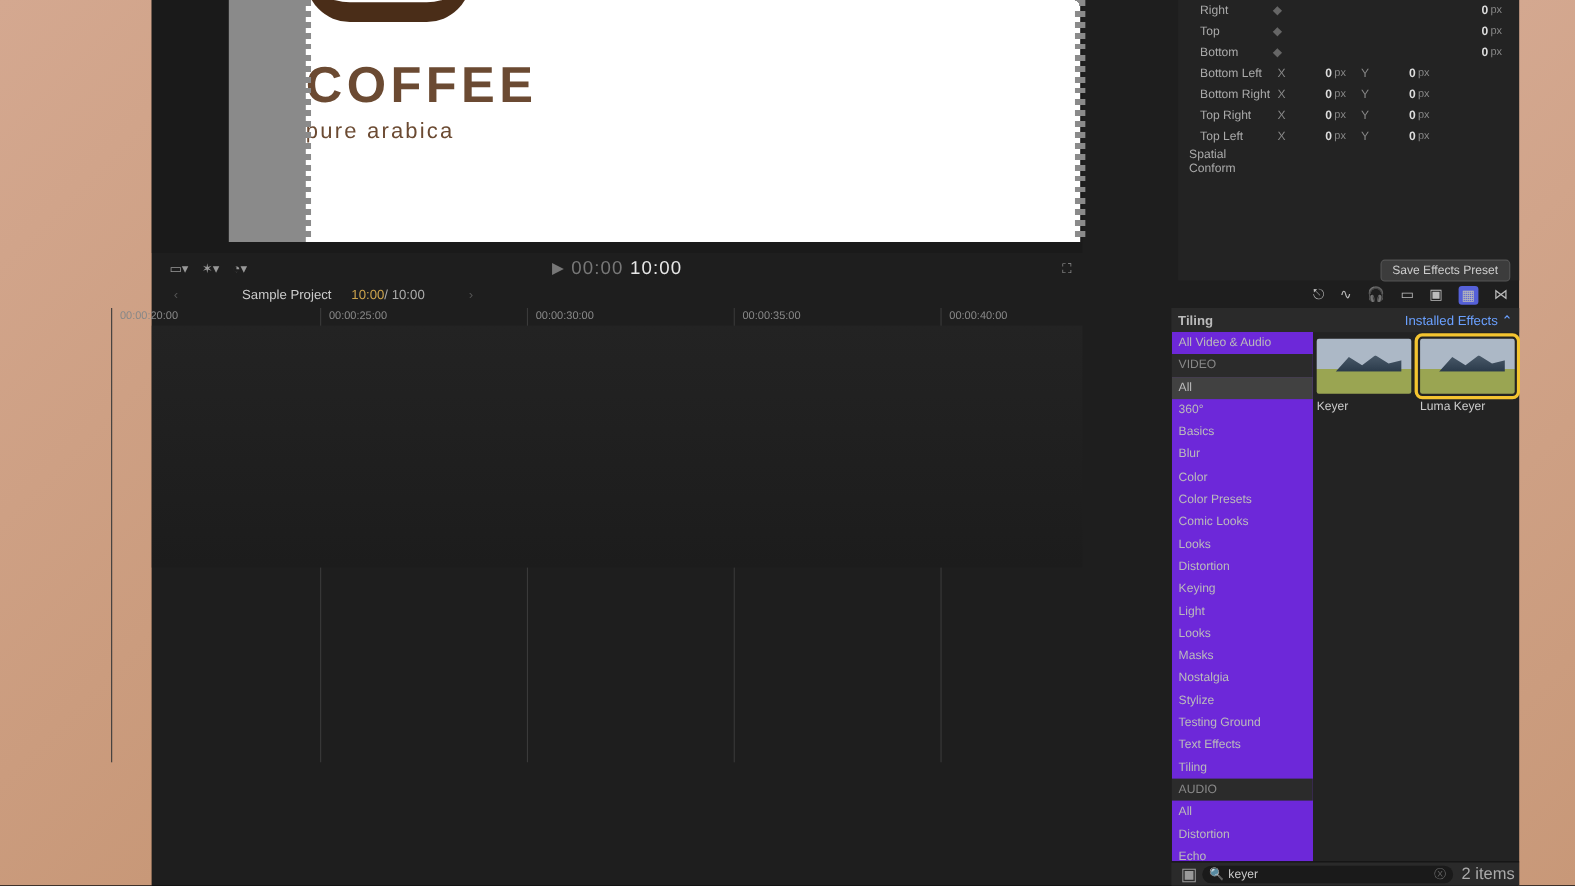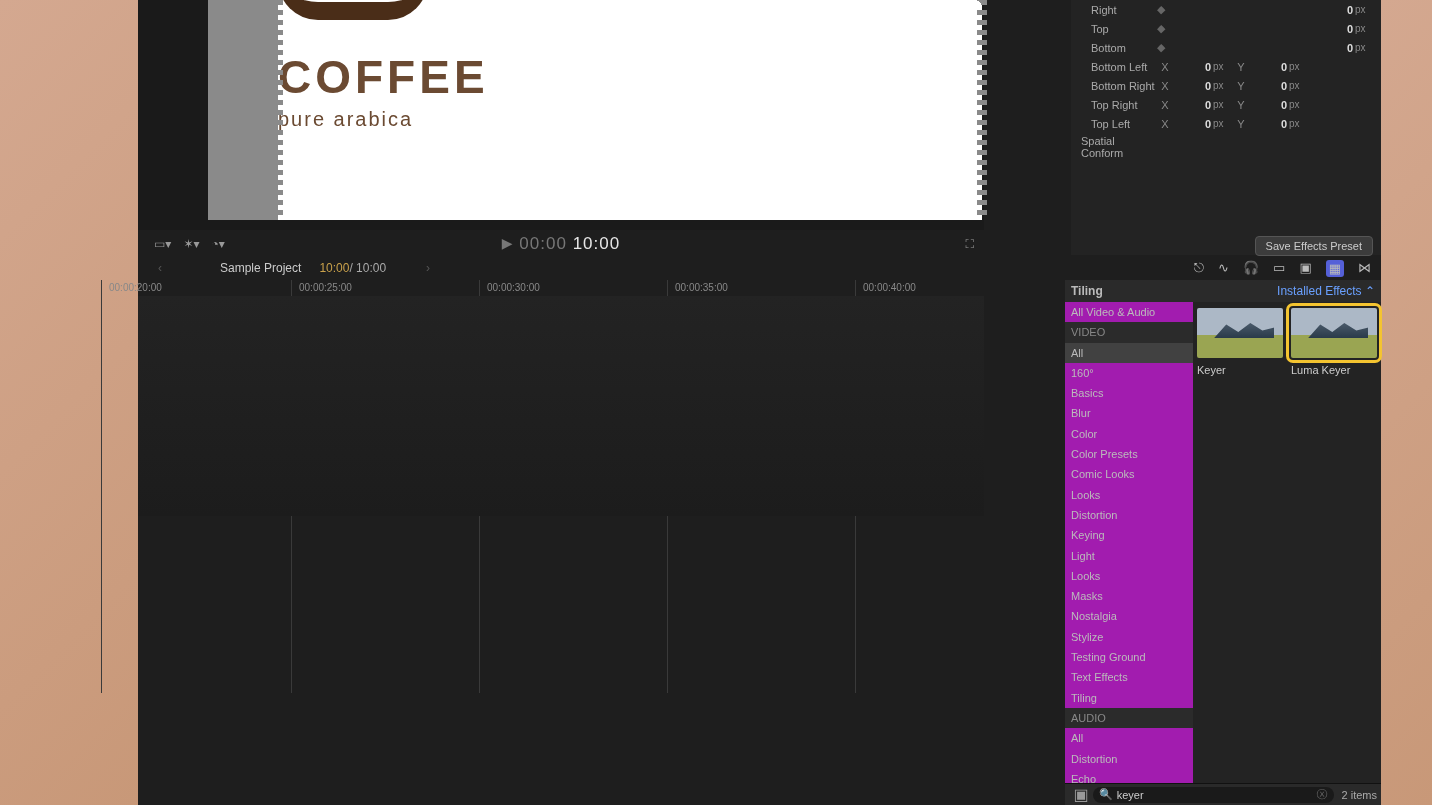--- a/index.html
+++ b/index.html
@@ -48,36 +48,36 @@
   .timeline-header .tools .active { background:#5560d8; border-radius:3px; padding:1px 3px;}
   .ruler { position:absolute; left:16px; top:280px; width:846px; height:16px; color:#888; font-size:10px;}
   .ruler span { position:absolute; top:2px;}
   .ruler span::before { content:""; position:absolute; left:-8px; top:-2px; bottom:-400px; width:1px; background:#3a3a3a;}
   .timeline-body { position:absolute; left:0; top:296px; width:846px; height:220px; background:linear-gradient(#232323,#1c1c1c);}
   .effects-panel { position:absolute; right:0; top:280px; width:316px; bottom:0; background:#232323; display:flex; flex-direction:column;}
   .fx-head { display:flex; align-items:center; height:22px; font-size:12px; color:#bbb; padding:0 6px; background:#2a2a2a;}
   .fx-head .ttl { font-weight:600; flex:1;}
   .fx-head .inst { color:#6aa0ff;}
   .fx-body { display:flex; flex:1; min-height:0;}
-  .fx-cats { width:128px; overflow:auto; background:#a21caf;}
+  .fx-cats { width:128px; overflow:auto; background:#6d28d9;}
   .fx-cats .cat { font-size:11px; color:#bbb; padding:3px 6px; line-height:1.3; cursor:default;}
   .fx-cats .cat.hdr { color:#888; background:#2b2b2b;}
   .fx-cats .cat.sel { background:#414141;}
   .fx-grid { flex:1; padding:6px 4px; display:flex; gap:8px; align-content:flex-start; flex-wrap:wrap;}
   .fx-item { width:86px;}
   .fx-thumb { width:86px; height:50px; background:linear-gradient(#acb8c6 0 55%, #9aa552 55% 100%); border-radius:2px; position:relative;}
   .fx-thumb::after{content:""; position:absolute; left:20%; right:10%; top:30%; height:30%; background:linear-gradient(#4a5a6a,#2a3a4a); clip-path:polygon(0 100%,20% 10%,40% 60%,60% 0,80% 50%,100% 30%,100% 100%);}
   .fx-item.sel .fx-thumb { outline:3px solid #f4c430; outline-offset:2px;}
   .fx-item .lbl { font-size:11px; color:#ccc; margin-top:6px;}
   .fx-search { height:22px; display:flex; align-items:center; padding:0 4px; background:#2a2a2a; border-top:1px solid #111;}
   .fx-search .browse { width:24px; color:#999; text-align:center;}
   .fx-search .field { flex:1; background:#1a1a1a; border-radius:10px; height:16px; display:flex; align-items:center; padding:0 6px; color:#ccc; font-size:11px;}
   .fx-search .field .mag { margin-right:4px; color:#888;}
   .fx-search .field .clear { margin-left:auto; color:#666;}
-  .fx-search .count { font-size:11px; color:#aaa; margin-left:8px;}
+  .fx-search .count { font-size:15px; color:#aaa; margin-left:8px;}
 </style>
 </head>
 <body>
 
 <div class="bg-left"></div>
 <div class="bg-right"></div>
 
 <div class="app">
 
   <div class="viewer">
@@ -200,21 +200,21 @@
   <div class="effects-panel">
     <div class="fx-head">
       <span class="ttl">Tiling</span>
       <span class="inst"><span>Installed Effects</span> ⌃</span>
     </div>
     <div class="fx-body">
       <div class="fx-cats" id="fx-cats">
           <div class="cat">All Video &amp; Audio</div>
           <div class="cat hdr">VIDEO</div>
           <div class="cat sel">All</div>
-          <div class="cat">160°</div>
+          <div class="cat">360°</div>
           <div class="cat">Basics</div>
           <div class="cat">Blur</div>
           <div class="cat">Color</div>
           <div class="cat">Color Presets</div>
           <div class="cat">Comic Looks</div>
           <div class="cat">Looks</div>
           <div class="cat">Distortion</div>
           <div class="cat">Keying</div>
           <div class="cat">Light</div>
           <div class="cat">Looks</div>

